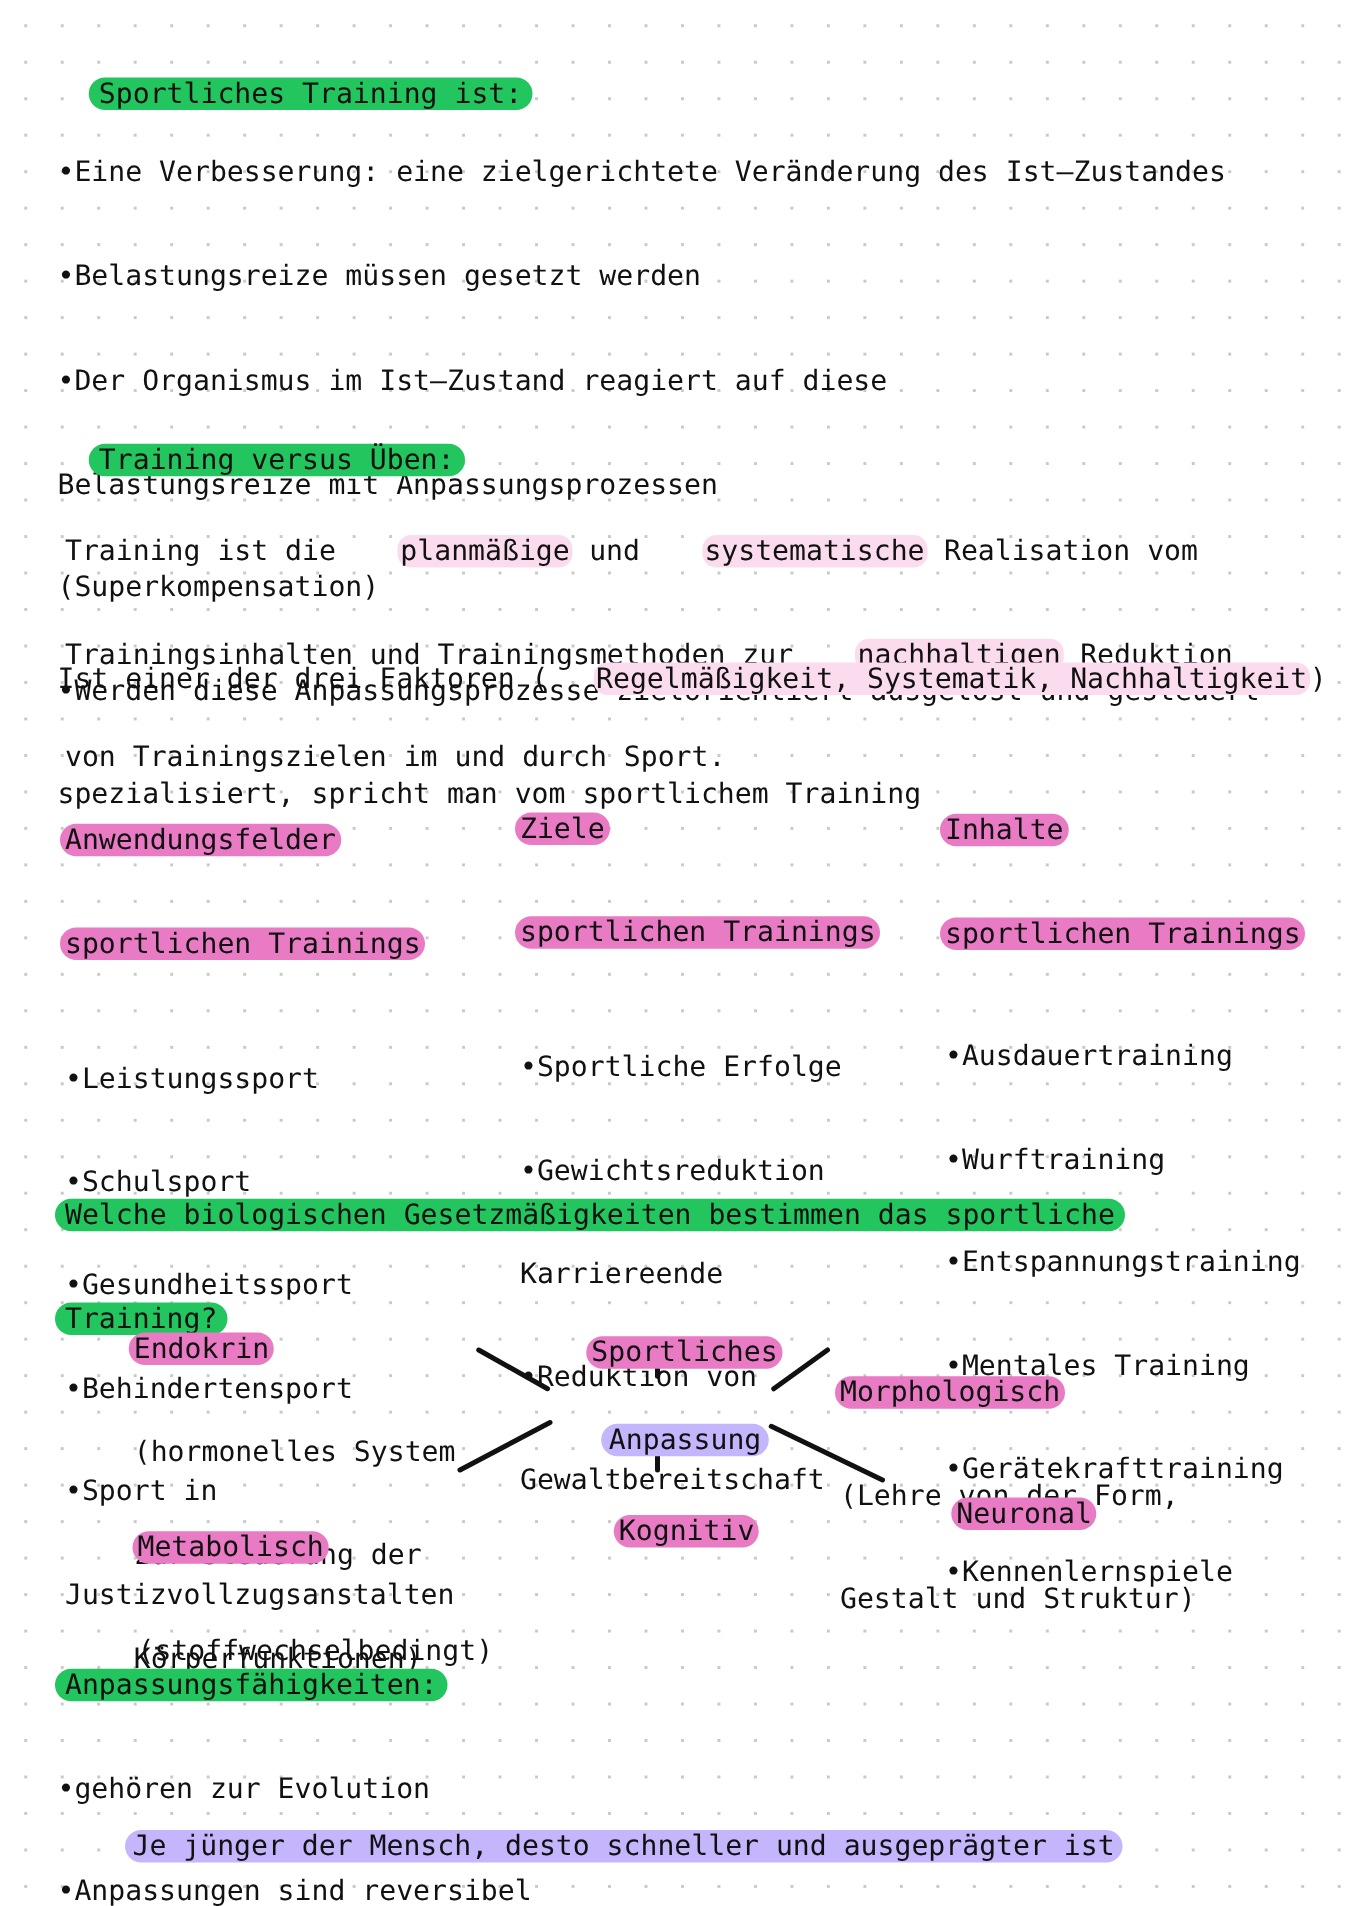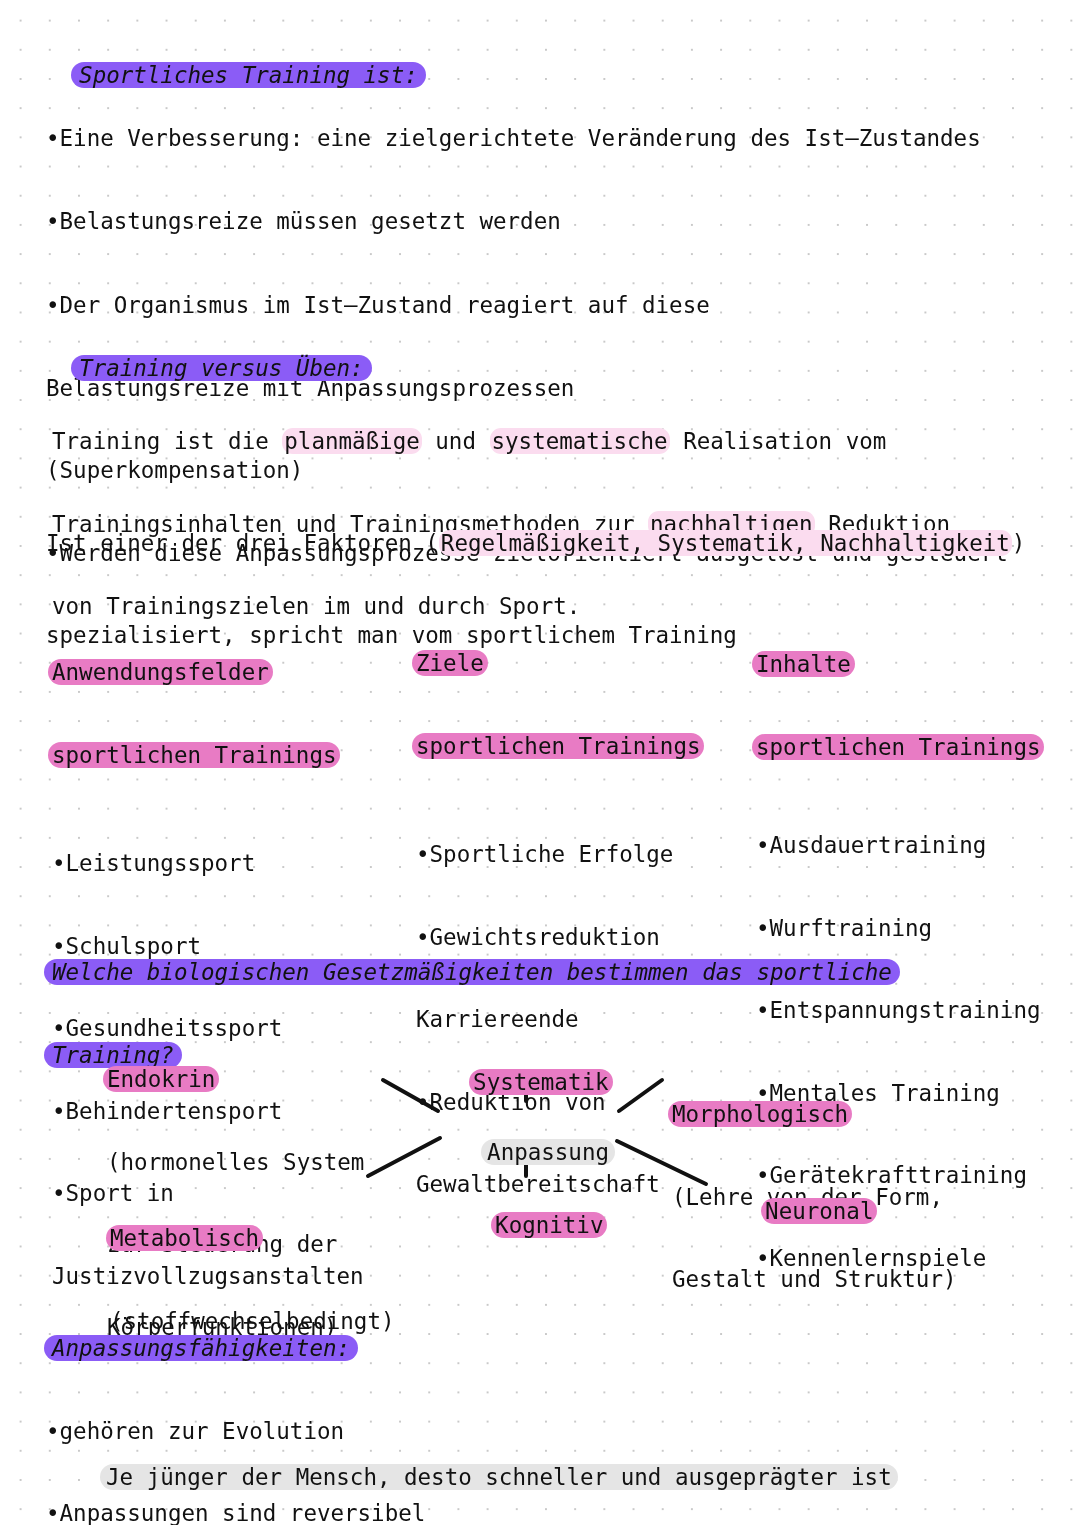--- a/index.html
+++ b/index.html
@@ -7,24 +7,24 @@
     width: 1080px; height: 1525px; position: relative; overflow: hidden;
     background-color: #ffffff;
     background-image: radial-gradient(circle, #c9c9c9 1.1px, transparent 1.4px);
     background-size: 29.2px 29.2px;
     background-position: 6px 6px;
     font-family: "DejaVu Sans Mono", "Liberation Mono", monospace;
     color: #111111;
     font-size: 22.5px;
   }
   .abs { position: absolute; white-space: pre; line-height: 27.5px; }
-  .hl-blue { background: #8b5cf6; border-radius: 13px; padding: 0 8px; margin-left: -8px; font-style: italic; }
+  .hl-blue { background: #22c55e; border-radius: 13px; padding: 0 8px; margin-left: -8px; }
   .hl-pink { background: #e87bc4; border-radius: 13px; padding: 0 4px; margin-left: -4px; }
-  .hl-lpink { background: #fbdcef; border-radius: 11px; padding: 0 2px; }
-  .hl-yellow { background: #e5e5e5; border-radius: 13px; padding: 0 6px; margin-left: -6px; }
+  .hl-lpink { background: #fbdcef; border-radius: 11px; padding: 0 2px; margin-left: 36px; }
+  .hl-yellow { background: #c4b5fd; border-radius: 13px; padding: 0 6px; margin-left: -6px; }
   .line { display: block; }
   .blk { position: absolute; white-space: pre; line-height: 27.5px; }
   svg.conn { position: absolute; left: 0; top: 0; }
 </style>
 </head>
 <body>
 
 <div class="abs" style="left:52px; top:34px;">
   <span class="hl-blue">Sportliches Training ist:</span>
 </div>
@@ -101,21 +101,21 @@
 </div>
 
 <div class="blk" style="left:107px; top:1011px;">
   <span class="line"><span class="hl-pink">Endokrin</span></span>
   <span class="line">(hormonelles System</span>
   <span class="line">zur Steuerung der</span>
   <span class="line">Körperfunktionen)</span>
 </div>
 
 <div class="abs" style="left:446px; top:1041px;">
-  <span class="hl-pink">Systematik</span>
+  <span class="hl-pink">Sportliches</span>
 </div>
 
 <div class="blk" style="left:672px; top:1046px;">
   <span class="line"><span class="hl-pink">Morphologisch</span></span>
   <span class="line">(Lehre von der Form,</span>
   <span class="line">Gestalt und Struktur)</span>
 </div>
 
 <div class="blk" style="left:110px; top:1170px;">
   <span class="line"><span class="hl-pink">Metabolisch</span></span>

